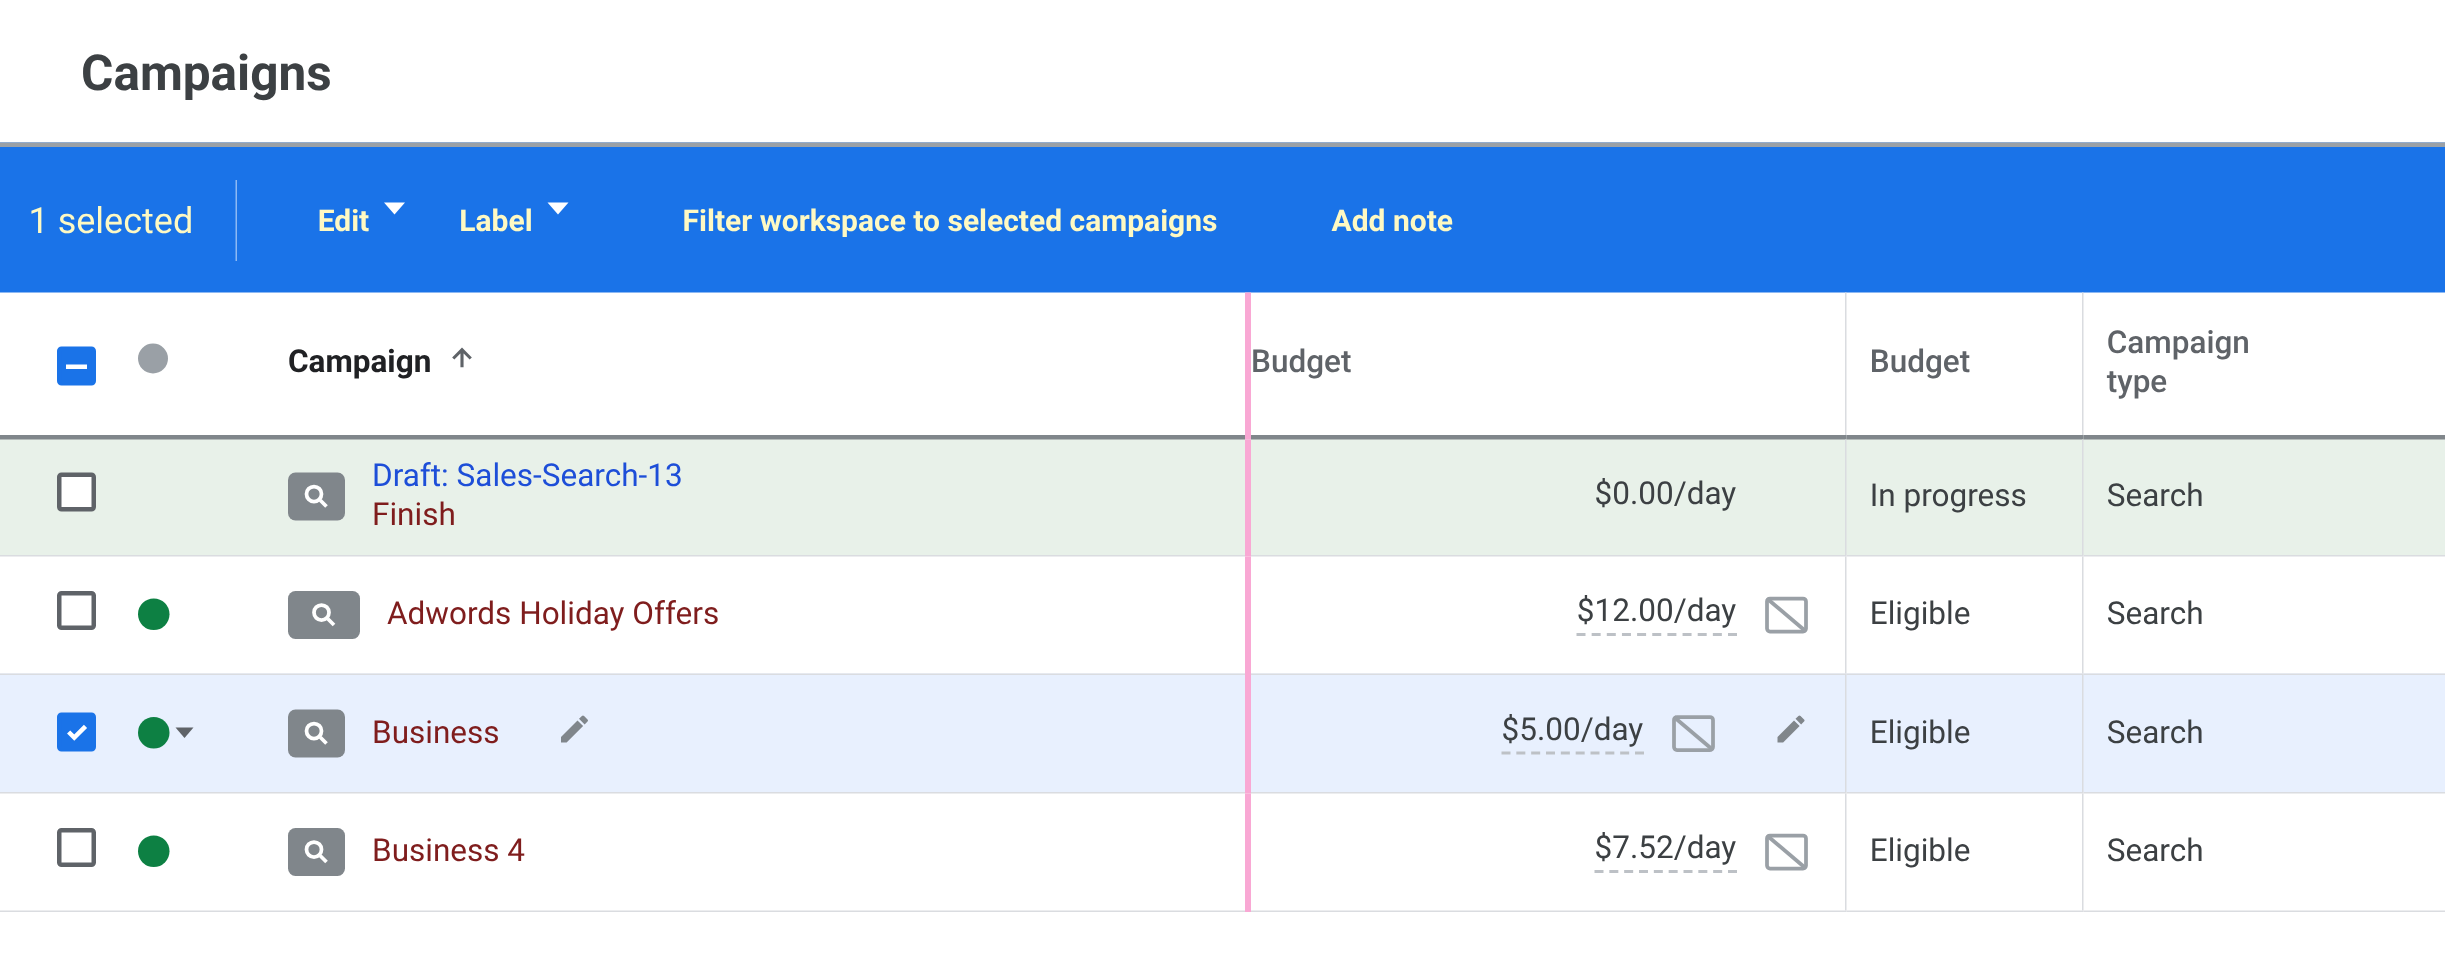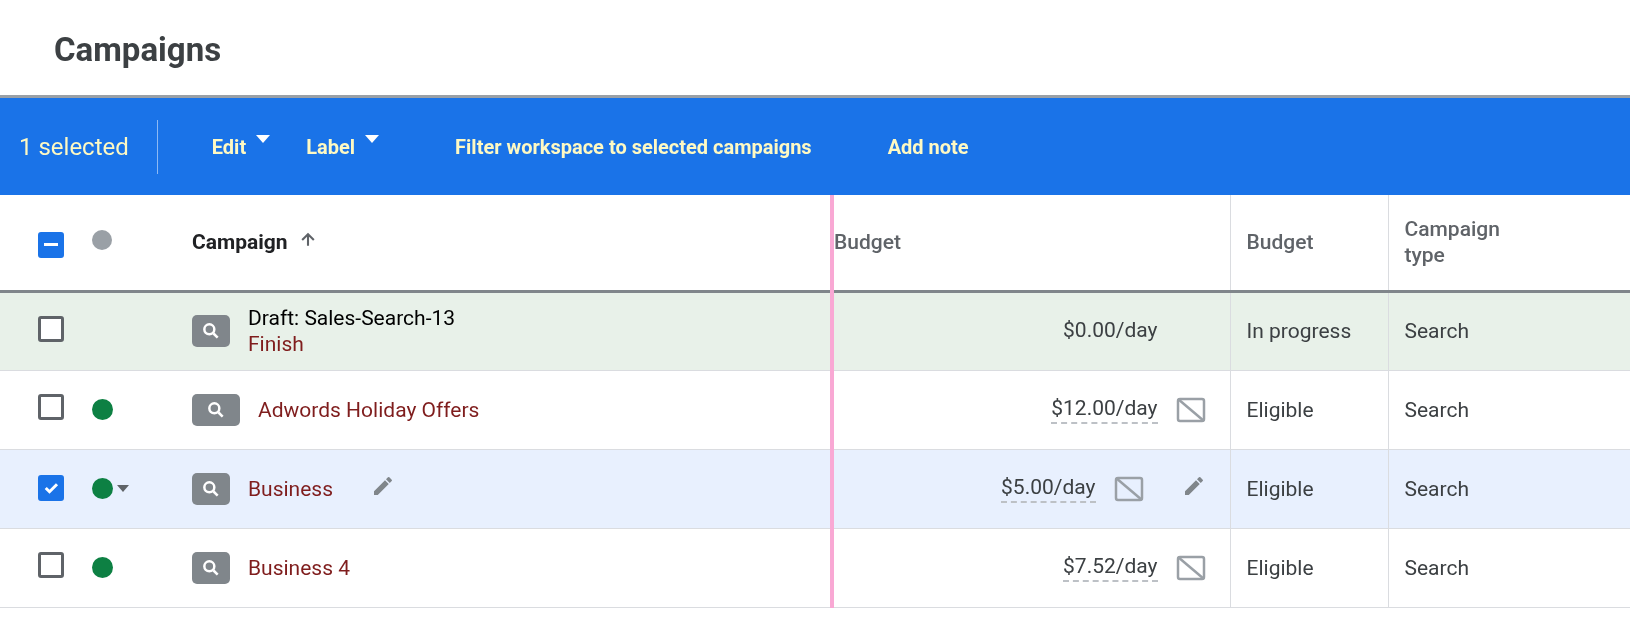--- a/index.html
+++ b/index.html
@@ -32,21 +32,21 @@
 .hdr-dot{width:20px;height:20px;border-radius:50%;background:#9aa0a6;display:inline-block}
 .status-dot{width:21px;height:21px;border-radius:50%;background:#0d8043;display:inline-block}
 .dot-wrap{display:flex;align-items:center;gap:4px}
 .dot-wrap .caret{border-left:6px solid transparent;border-right:6px solid transparent;border-top:7px solid #5f6368}
 .campaign-cell{display:flex;align-items:center;gap:18px}
 .search-badge{width:38px;height:32px;border-radius:5px;background:#80868b;display:flex;align-items:center;justify-content:center;flex-shrink:0}
 .search-badge svg{width:20px;height:20px}
 .search-badge.wide{width:48px}
 .link{color:#7f1d1d;cursor:pointer}
 .name-stack{display:flex;flex-direction:column;gap:2px}
-.name-stack .draft-name{color:#000000}
+.name-stack .draft-name{color:#1d4ed8}
 .edit-icon{margin-left:20px;cursor:pointer;color:#80868b}
 .col-head-sort{display:flex;align-items:center;gap:10px;color:#202124;font-weight:700}
 .sort-arrow{color:#5f6368}
 .hdr-type{line-height:1.25}
 .budget-cell{display:flex;align-items:center;justify-content:flex-end;gap:18px}
 .budget-val{border-bottom:2px dashed #bdc1c6;padding-bottom:2px}
 .chart-icon{width:30px;height:26px;color:#9aa0a6}
 </style>
 </head>
 <body>

